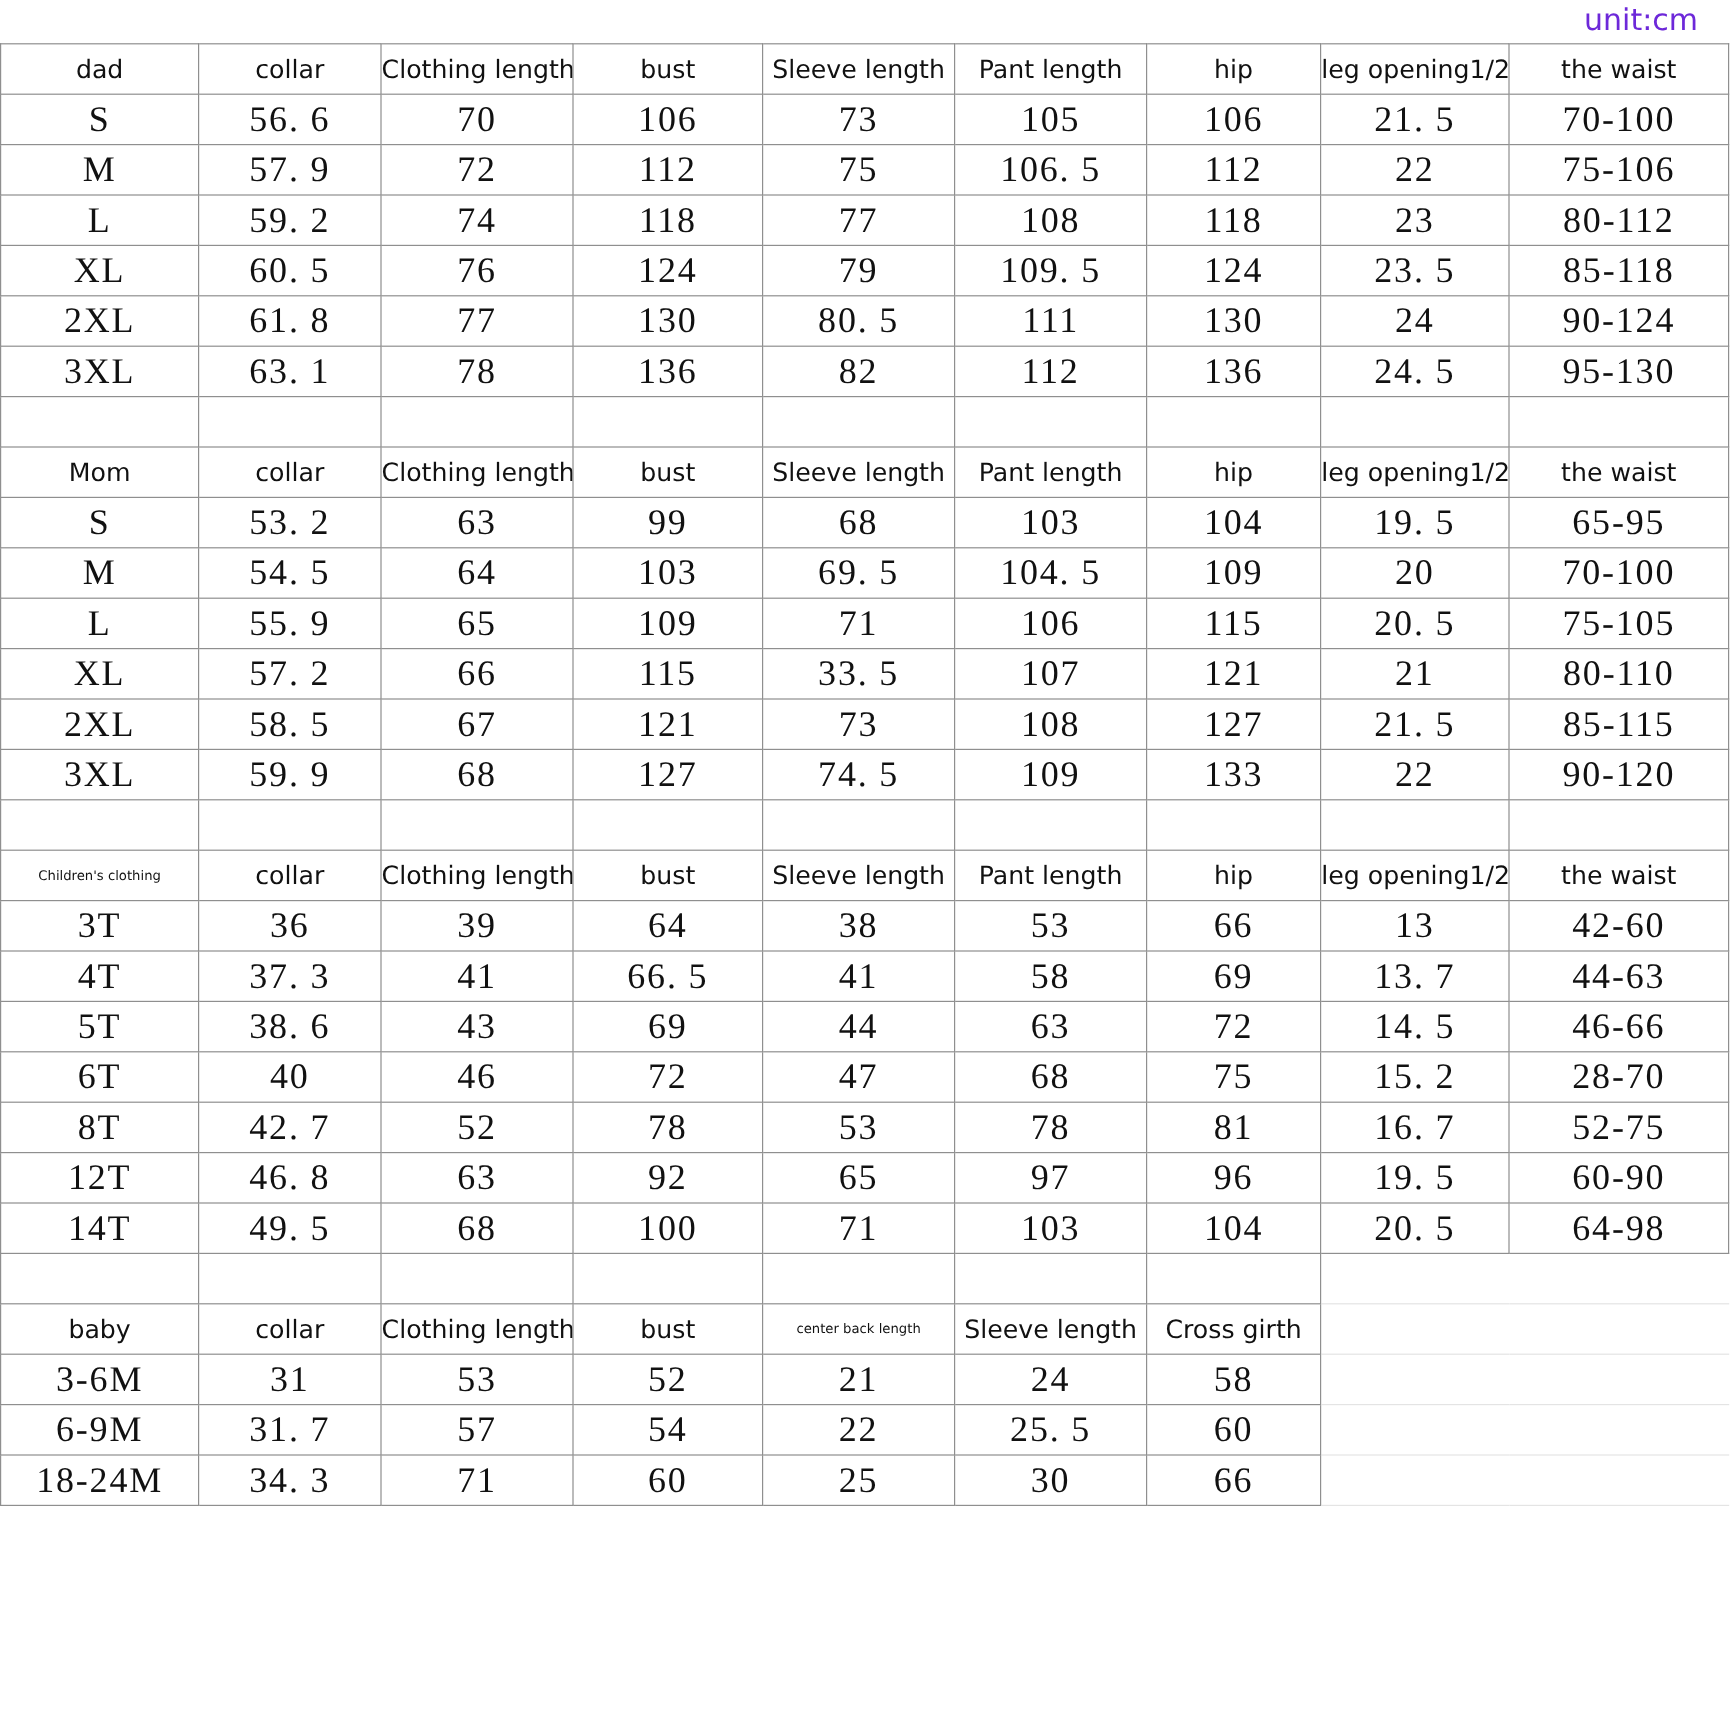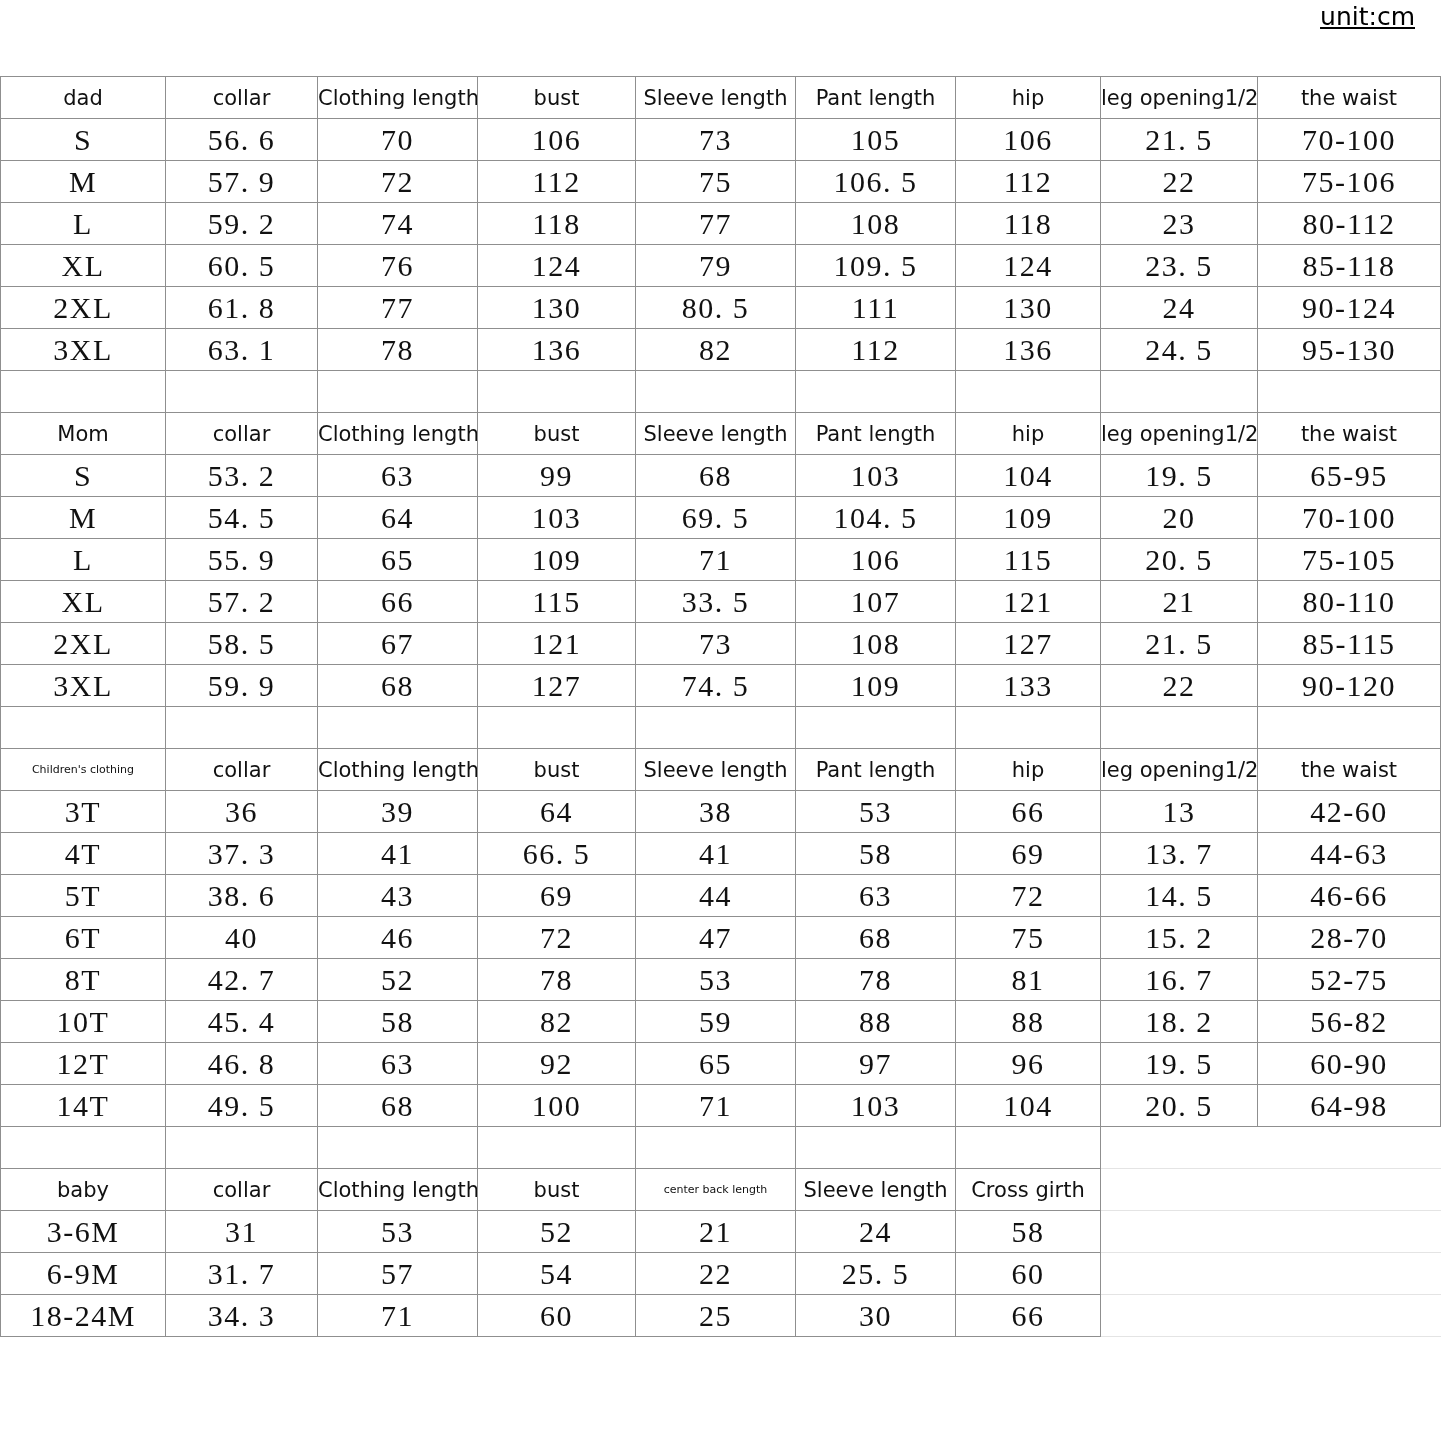--- a/index.html
+++ b/index.html
@@ -14,35 +14,33 @@
     color: #111111;
     position: relative;
     overflow: hidden;
   }
   .unit-label {
     position: absolute;
     top: 2px;
     right: 30px;
     font-family: "DejaVu Sans", sans-serif;
     font-size: 25px;
-    color: #000000;
+    color: #6d28d9;
     letter-spacing: 0px;
-    text-decoration: underline;
   }
   .sheet {
     position: absolute;
     top: 36px;
     left: 0px;
     width: 1445px;
   }
   table.grid {
     border-collapse: collapse;
     table-layout: fixed;
     width: 1440px;
-    margin-top: 40px;
   }
   table.grid td {
     border: 1px solid #8f8f8f;
     height: 41px;
     text-align: center;
     vertical-align: middle;
     padding: 0;
     font-size: 30px;
     font-family: "Liberation Serif", serif;
     letter-spacing: 1.5px;
@@ -342,31 +340,20 @@
         <td>42. 7</td>
         <td>52</td>
         <td>78</td>
         <td>53</td>
         <td>78</td>
         <td>81</td>
         <td>16. 7</td>
         <td>52-75</td>
       </tr>
       <tr>
-        <td>10T</td>
-        <td>45. 4</td>
-        <td>58</td>
-        <td>82</td>
-        <td>59</td>
-        <td>88</td>
-        <td>88</td>
-        <td>18. 2</td>
-        <td>56-82</td>
-      </tr>
-      <tr>
         <td>12T</td>
         <td>46. 8</td>
         <td>63</td>
         <td>92</td>
         <td>65</td>
         <td>97</td>
         <td>96</td>
         <td>19. 5</td>
         <td>60-90</td>
       </tr>

